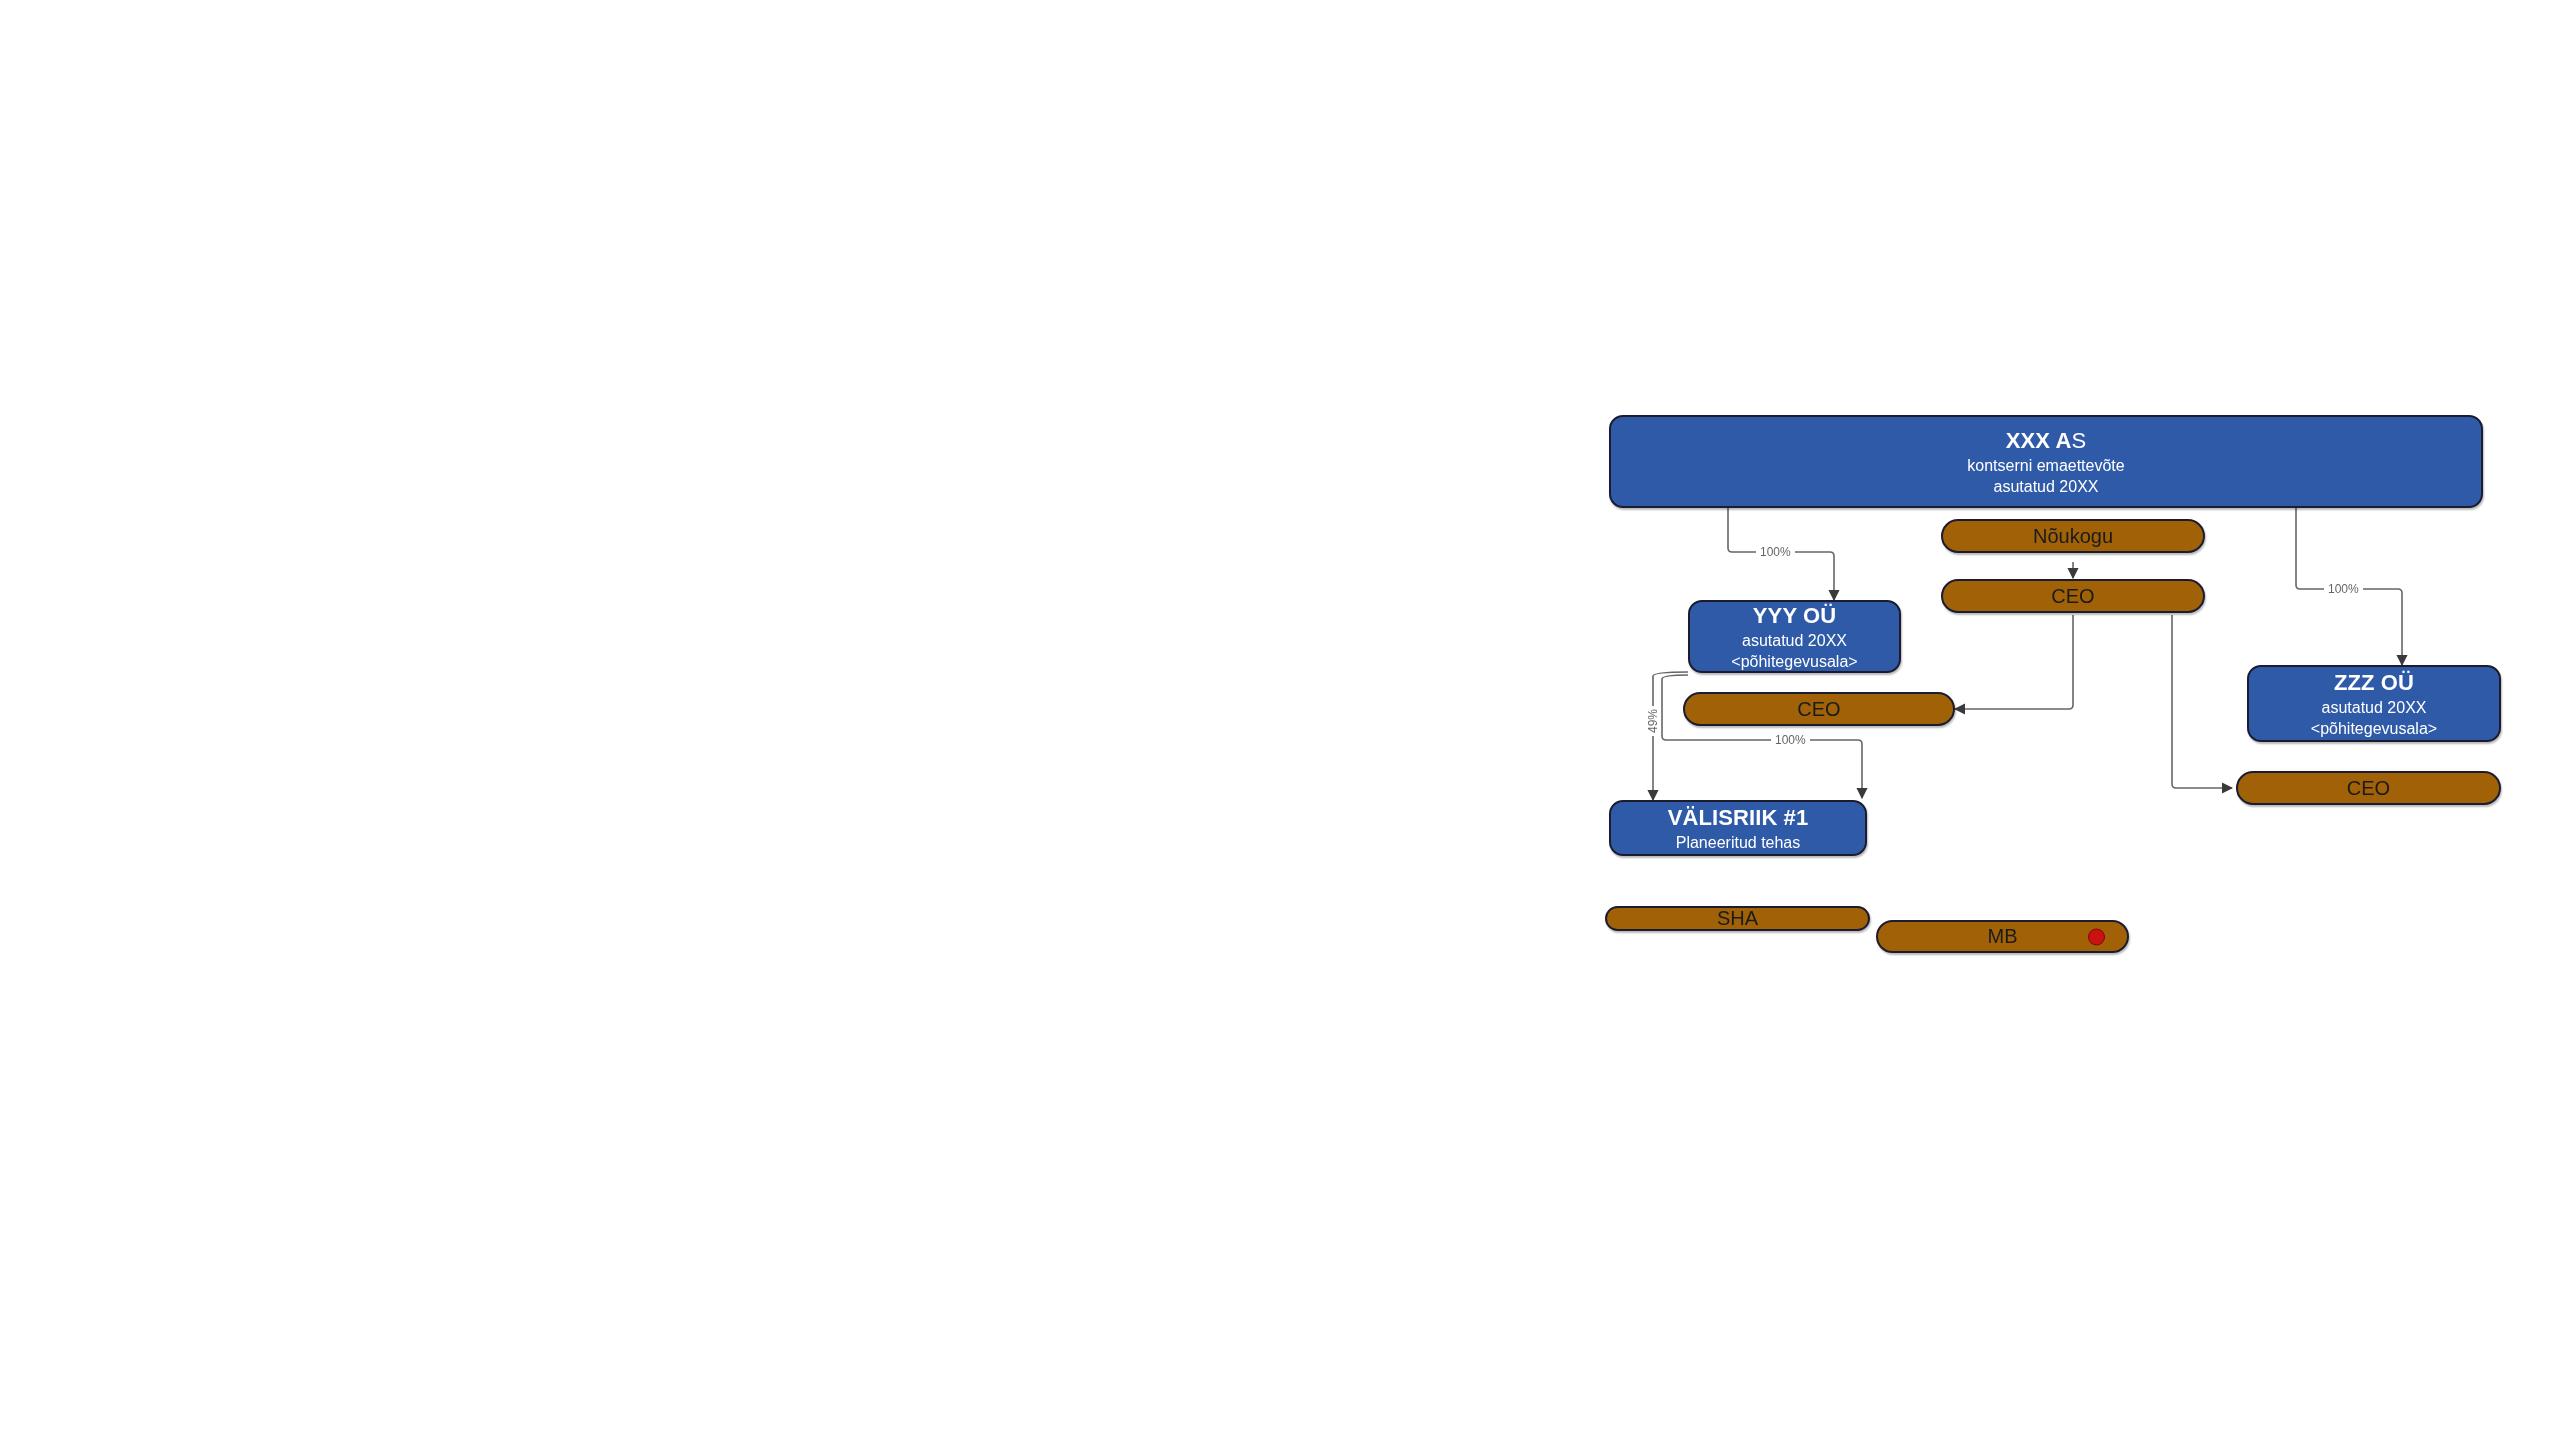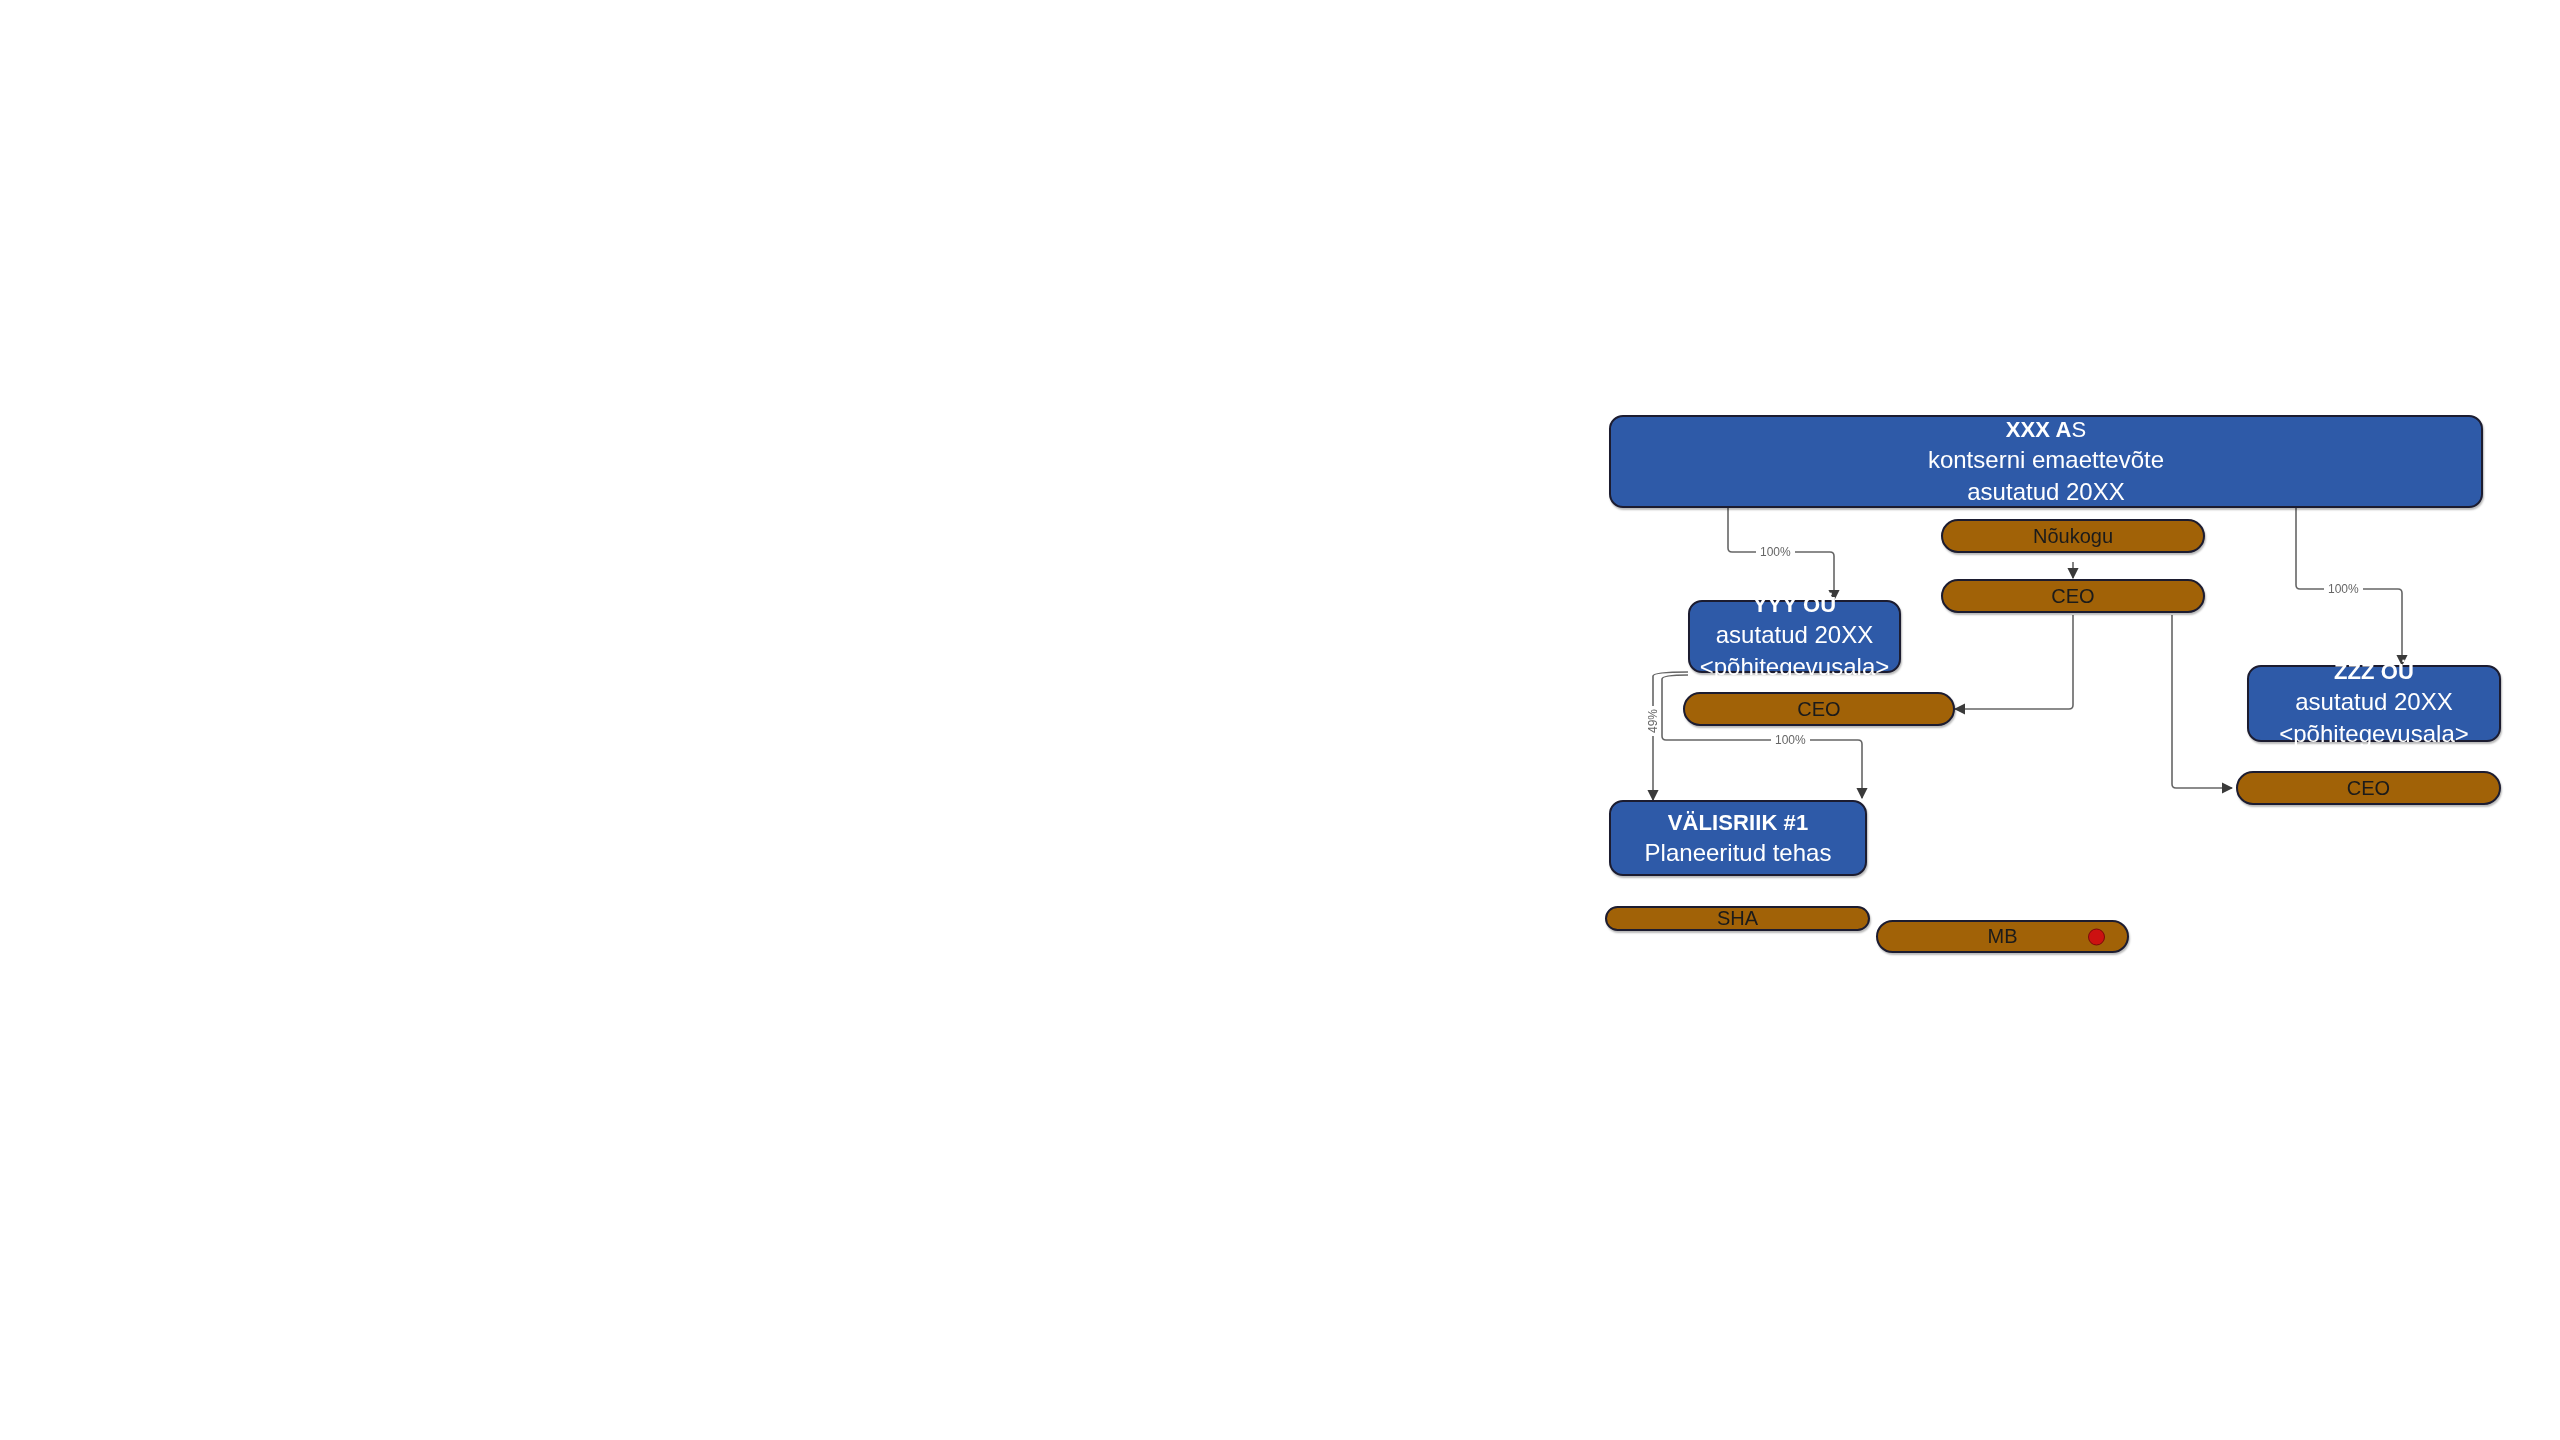--- a/index.html
+++ b/index.html
@@ -48,21 +48,21 @@
     font-weight: bold;
     font-size: 22px;
     line-height: 1.32;
     letter-spacing: .1px;
   }
   .company .title .light {
     font-weight: normal;
   }
   .company .sub {
     font-weight: normal;
-    font-size: 24px;
+    font-size: 16px;
     line-height: 1.32;
   }
   .role {
     background: #a16207;
     border-radius: 999px;
     color: #1b1b1b;
     font-size: 20px;
     font-weight: normal;
     flex-direction: row;
   }
@@ -151,21 +151,21 @@
   <div class="node company" style="left:2247px; top:665px; width:254px; height:77px;">
     <div class="title">ZZZ OÜ</div>
     <div class="sub">asutatud 20XX</div>
     <div class="sub">&lt;põhitegevusala&gt;</div>
   </div>
 
   <div class="node role" style="left:2236px; top:771px; width:265px; height:34px;">
     <span class="role-label">CEO</span>
   </div>
 
-  <div class="node company" style="left:1609px; top:800px; width:258px; height:76px;">
+  <div class="node company" style="left:1609px; top:800px; width:258px; height:56px;">
     <div class="title">VÄLISRIIK #1</div>
     <div class="sub">Planeeritud tehas</div>
   </div>
 
 
   <div class="node role" style="left:1605px; top:906px; width:265px; height:25px;">
     <span class="role-label">SHA</span>
   </div>
 
   <div class="node role" style="left:1876px; top:920px; width:253px; height:33px;">

